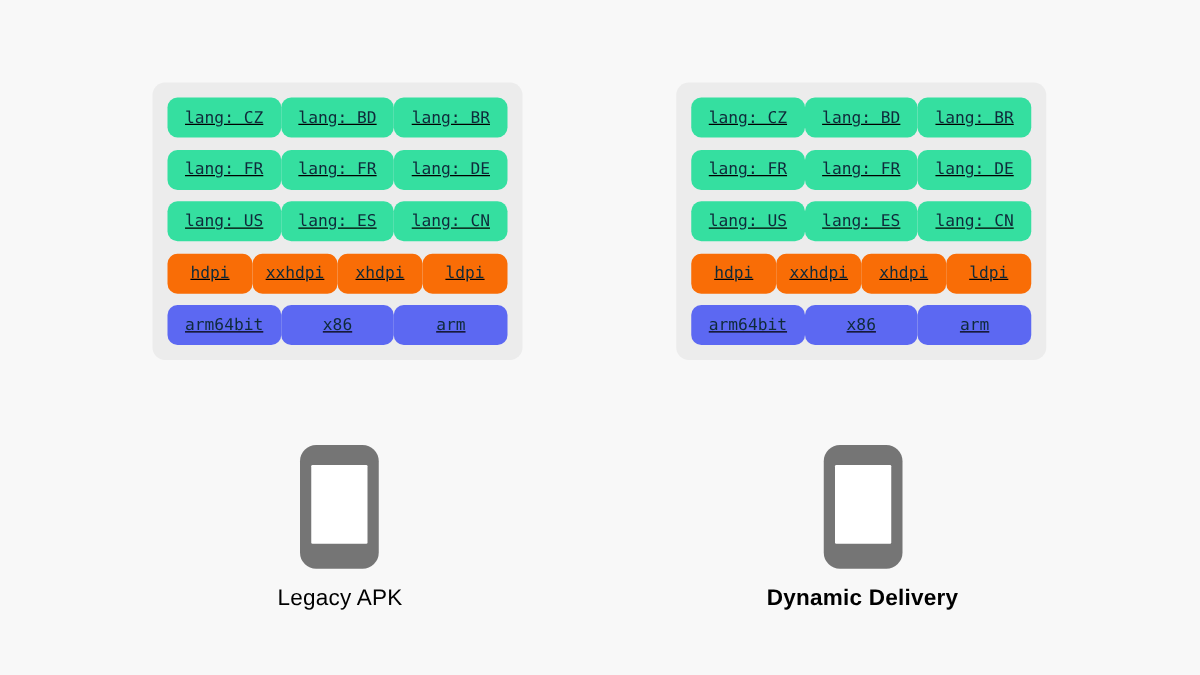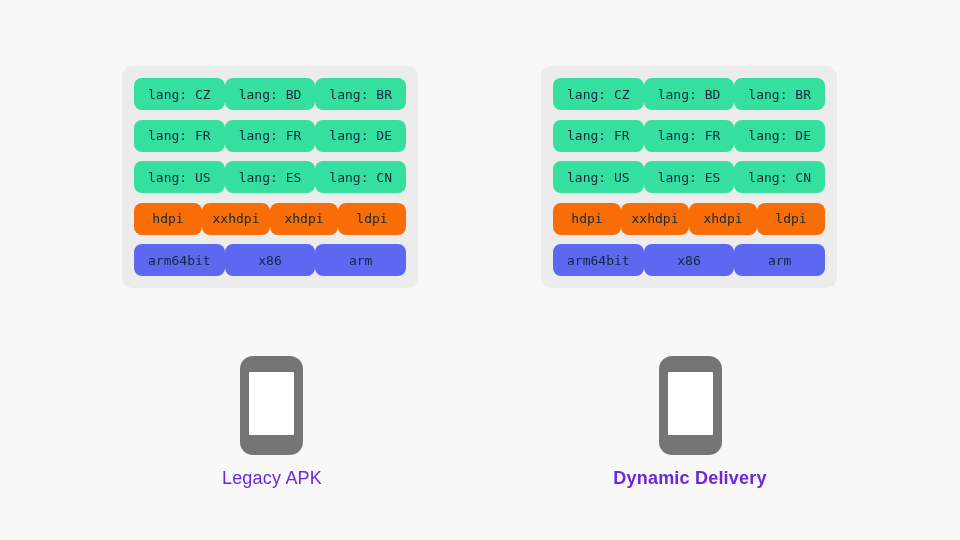--- a/index.html
+++ b/index.html
@@ -24,20 +24,21 @@
     flex-direction: column;
     justify-content: space-between;
   }
   .panel.left  { left: 122px; }
   .panel.right { left: 541px; }
 
   .chip-row {
     display: flex;
     gap: 0;
     height: 32px;
+    text-decoration: underline;
   }
   .chip {
     flex: 1;
     height: 32px;
     border-radius: 8px;
     display: flex;
     align-items: center;
     justify-content: center;
     font-family: "DejaVu Sans Mono", monospace;
     font-size: 13px;
@@ -65,21 +66,21 @@
     border-radius: 1px;
   }
 
   .device-label {
     position: absolute;
     top: 467px;
     width: 240px;
     text-align: center;
     font-size: 18px;
     line-height: 22px;
-    color: #6d28d9;
+    color: #000000;
     letter-spacing: 0.2px;
   }
   .device-label.left  { left: 152px; }
   .device-label.right { left: 570px; font-weight: bold; }
 </style>
 </head>
 <body>
 
 <div class="stage">
 

